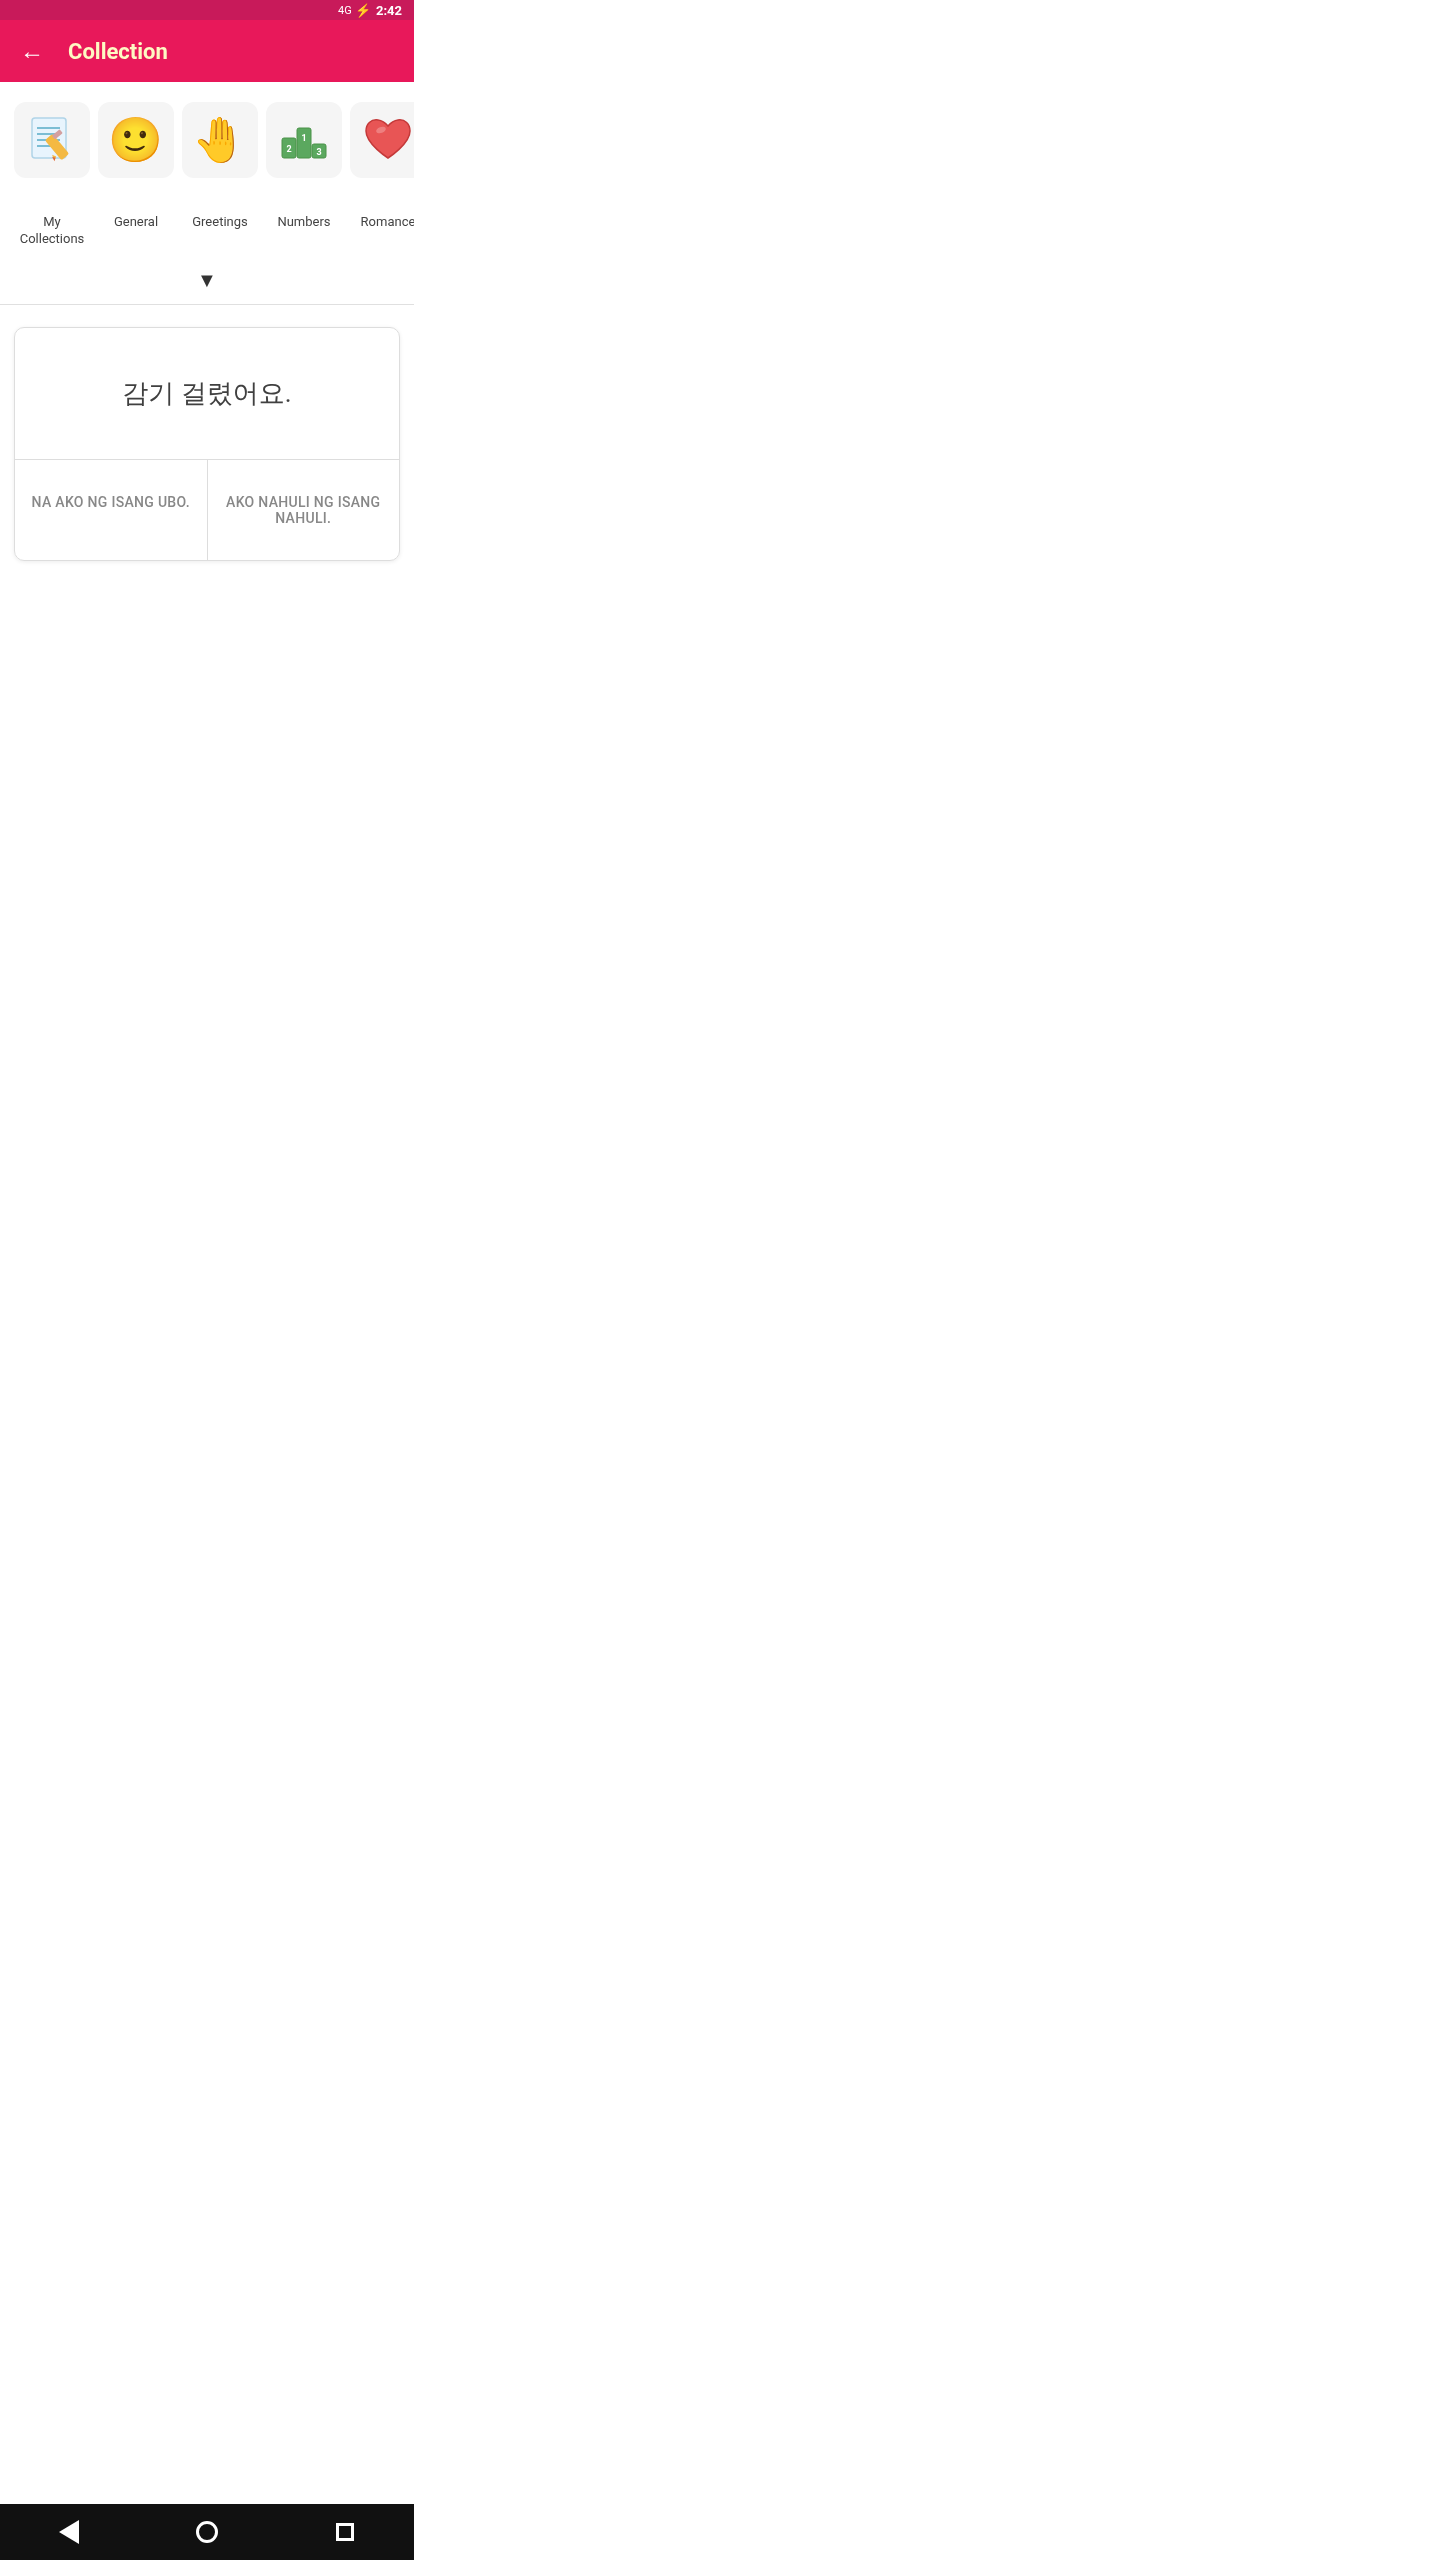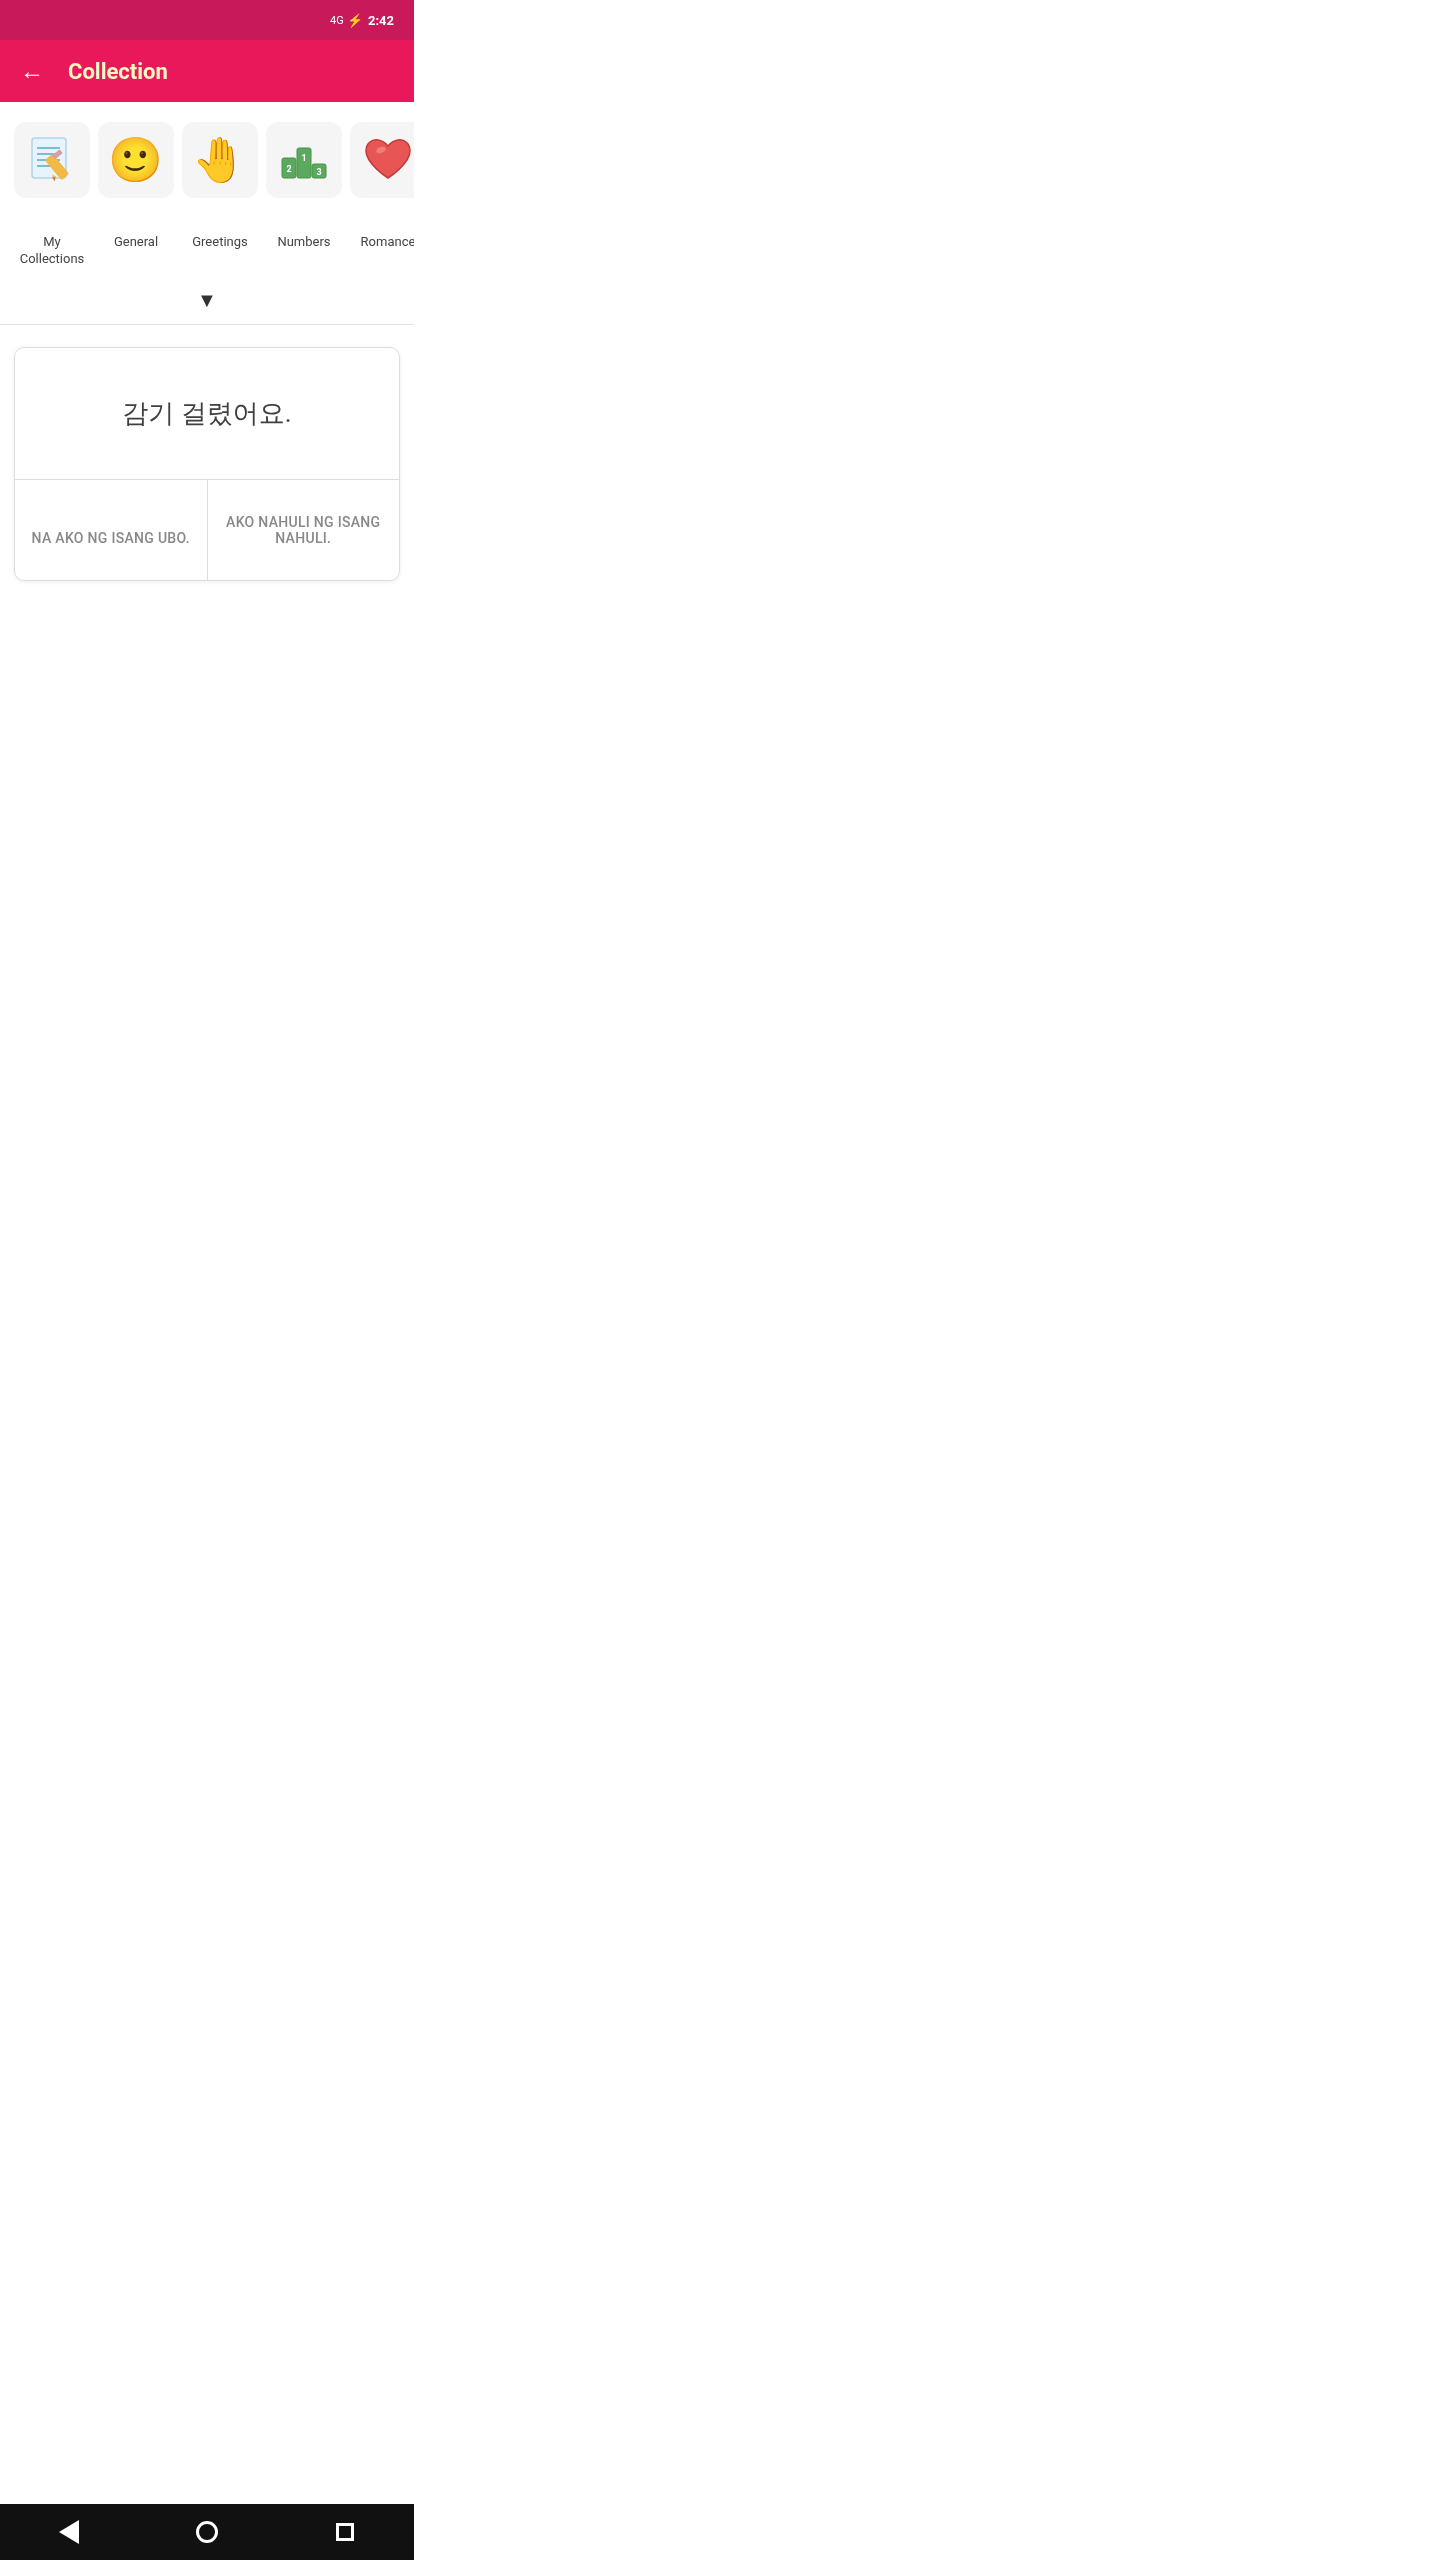--- a/index.html
+++ b/index.html
@@ -12,25 +12,25 @@
       width: 414px;
       min-height: 736px;
       font-family: 'Roboto', Arial, sans-serif;
       background: #fff;
       overflow-x: hidden;
     }
 
     
     .status-bar {
       background: #c81a5a;
-      height: 40px;
+      height: 20px;
       display: flex;
       align-items: center;
       justify-content: flex-end;
-      padding: 0 20px;
+      padding: 0 12px;
       gap: 6px;
     }
 
     .status-bar-icons {
       display: flex;
       align-items: center;
       gap: 4px;
     }
 
     .status-text {
@@ -173,21 +173,21 @@
 
     .flashcard-bottom {
       display: flex;
       flex-direction: row;
     }
 
     .translation-left {
       flex: 1;
       padding: 34px 16px;
       display: flex;
-      align-items: flex-end;
+      align-items: flex-start;
       justify-content: center;
       border-right: 1px solid #ddd;
       cursor: pointer;
     }
 
     .translation-right {
       flex: 1;
       padding: 34px 16px;
       display: flex;
       align-items: center;

